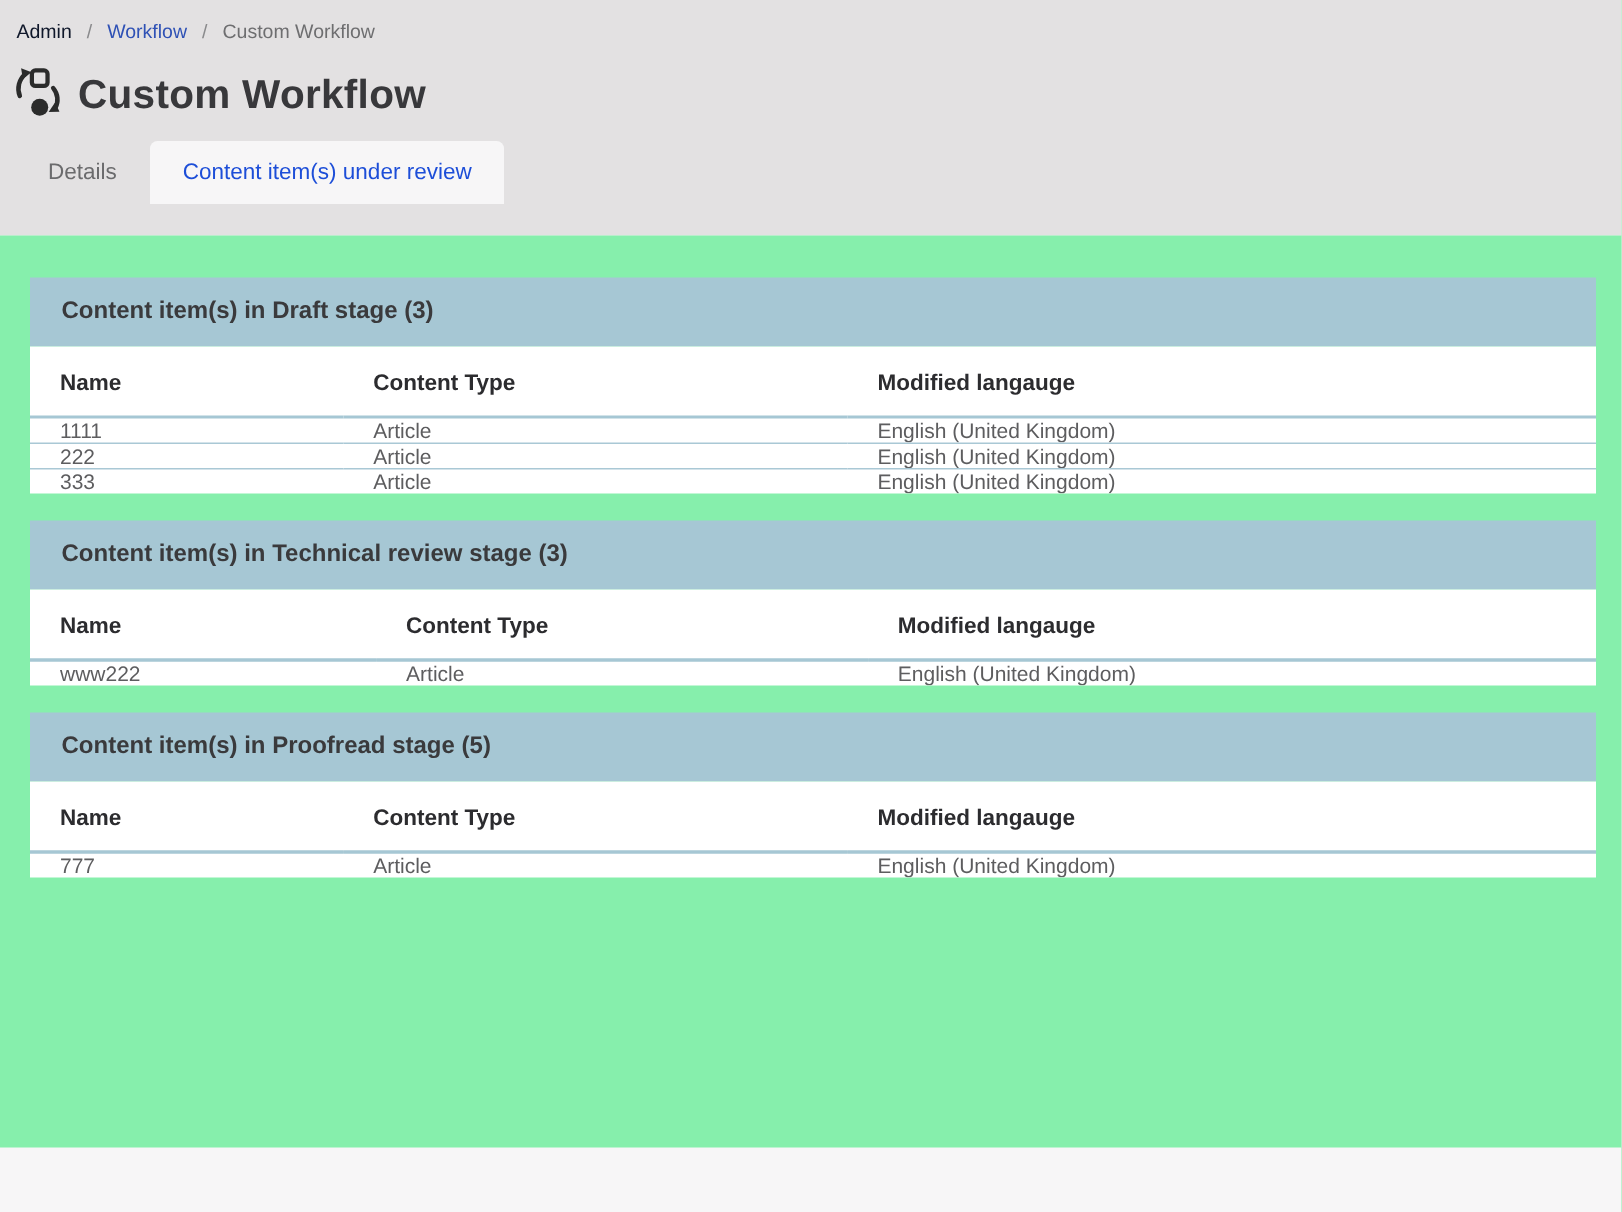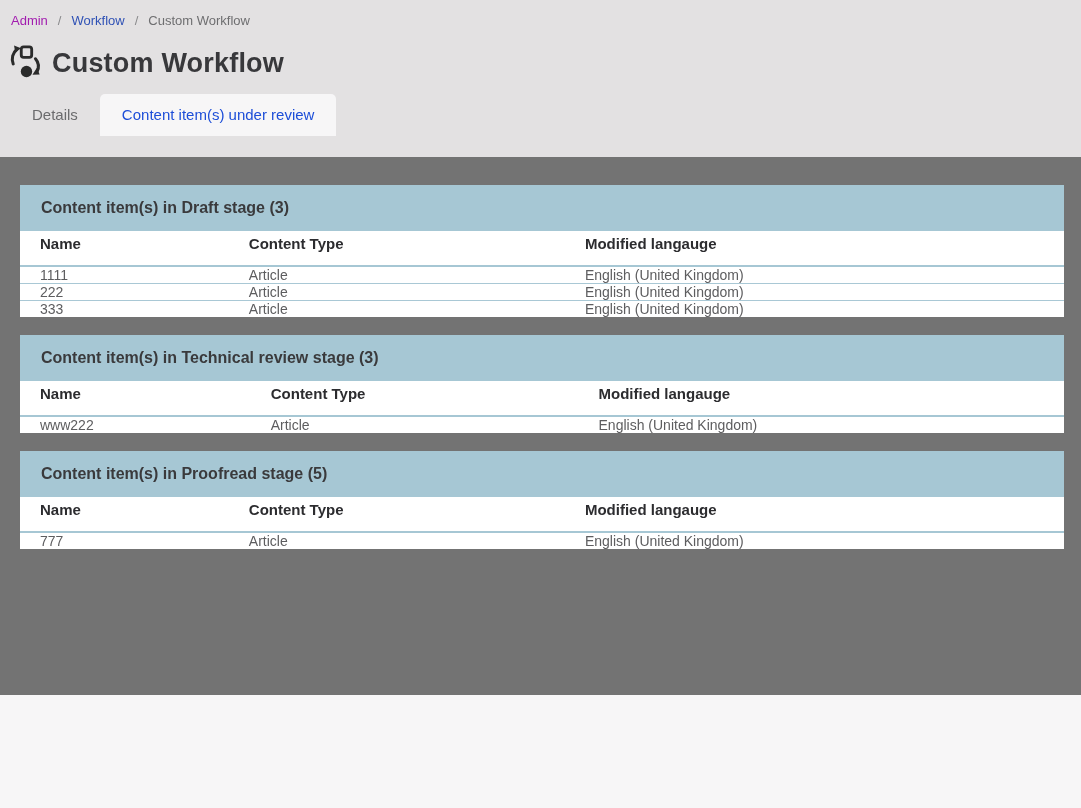--- a/index.html
+++ b/index.html
@@ -11,21 +11,21 @@
   }
   
   .top-zone { background:#e3e1e2; height:157px; }
   .breadcrumb {
     padding:13px 0 0 11px;
     font-size:13px;
     color:#6e6e70;
     display:flex; align-items:center;
   }
   .crumb { white-space:nowrap; }
-  .crumb.first { color:#a21caf; }
+  .crumb.first { color:#0f172a; }
   .crumb.link { color:#2f51b5; text-decoration:none; cursor:pointer; }
   .crumb.current { color:#6e6e70; }
   .crumb-sep { margin:0 10px; color:#8a8a8c; }
   .title-row {
     display:flex; align-items:center;
     padding:17px 0 0 8px;
   }
   .title-icon { width:36px; height:36px; margin-right:8px; flex:0 0 auto; }
   h1.page-title {
     font-size:27px; font-weight:700; color:#38383b;
@@ -42,42 +42,42 @@
     font-size:15px; color:#6b6b6d;
     cursor:pointer; white-space:nowrap;
   }
   .tab.active {
     background:#f7f6f7;
     color:#1d4ed8;
     border-radius:5px 5px 0 0;
   }
   
   .main {
-    background:#737373;
+    background:#86efac;
     padding:28px 17px 0 20px;
-    height:538px;
+    height:608px;
     overflow:hidden;
   }
   .section { margin-bottom:18px; }
   .section-bar {
     background:#a6c7d4;
     height:46px; line-height:46px;
     padding-left:21px;
     font-size:16px; font-weight:700; color:#3a3a3c;
   }
   table {
     width:100%;
     border-collapse:collapse;
     background:#ffffff;
     table-layout:fixed;
   }
   th {
     text-align:left;
     font-size:15px; font-weight:700; color:#2c2c2f;
-    padding:4px 20px 13px 20px;
+    padding:16px 20px 13px 20px;
     border-bottom:2px solid #a6c7d4;
     white-space:nowrap;
   }
   td {
     font-size:14px; color:#5d5d5f;
     padding:0 20px;
     white-space:nowrap;
     overflow:hidden;
   }
   tbody tr:not(:last-child) td { border-bottom:1px solid #a9c8d5; }

